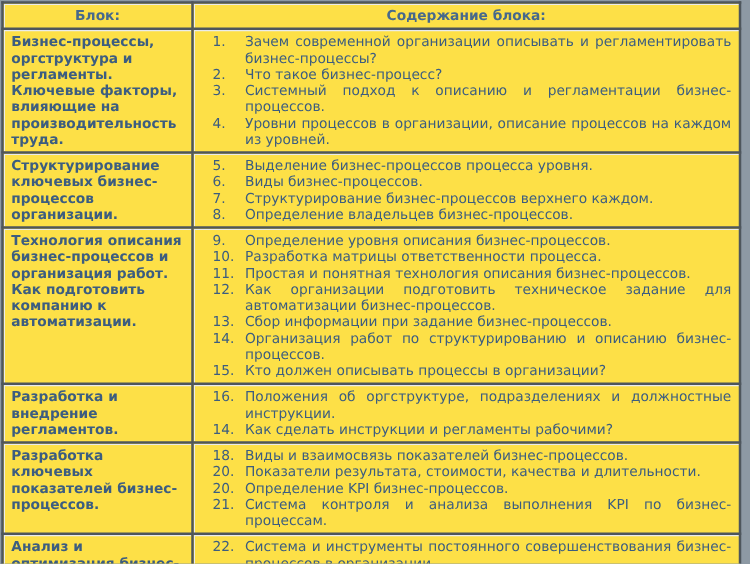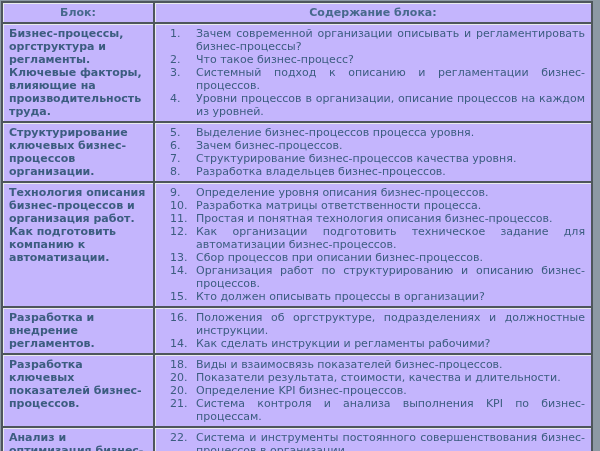--- a/index.html
+++ b/index.html
@@ -16,21 +16,21 @@
     padding: 1px 0 0 1px;
     overflow: hidden;
   }
   table.course {
     width: 592px;
     border-collapse: collapse;
     table-layout: fixed;
   }
   table.course th, table.course td {
     border: 2px solid #4e565c;
-    background: #c4b5fd;
+    background: #fde047;
     color: #3c5d80;
     font-size: 11px;
     line-height: 13px;
     vertical-align: top;
     box-shadow: inset 1px 1px 0 #e9ebec;
   }
   table.course th {
     font-weight: bold;
     color: #47698c;
     text-align: center;
@@ -98,29 +98,29 @@
         </tr>
         <tr>
           <td class="block">Структурирование ключевых бизнес-процессов организации.</td>
           <td class="content">
             <div class="item">
               <span class="num">5.</span>
               <span class="txt">Выделение бизнес-процессов процесса уровня.</span>
             </div>
             <div class="item">
               <span class="num">6.</span>
-              <span class="txt">Зачем бизнес-процессов.</span>
+              <span class="txt">Виды бизнес-процессов.</span>
             </div>
             <div class="item">
               <span class="num">7.</span>
-              <span class="txt">Структурирование бизнес-процессов качества уровня.</span>
+              <span class="txt">Структурирование бизнес-процессов верхнего каждом.</span>
             </div>
             <div class="item">
               <span class="num">8.</span>
-              <span class="txt">Разработка владельцев бизнес-процессов.</span>
+              <span class="txt">Определение владельцев бизнес-процессов.</span>
             </div>
           </td>
         </tr>
         <tr>
           <td class="block">Технология описания бизнес-процессов и организация работ. Как подготовить компанию к автоматизации.</td>
           <td class="content">
             <div class="item">
               <span class="num">9.</span>
               <span class="txt">Определение уровня описания бизнес-процессов.</span>
             </div>
@@ -131,21 +131,21 @@
             <div class="item">
               <span class="num">11.</span>
               <span class="txt">Простая и понятная технология описания бизнес-процессов.</span>
             </div>
             <div class="item">
               <span class="num">12.</span>
               <span class="txt">Как организации подготовить техническое задание для автоматизации бизнес-процессов.</span>
             </div>
             <div class="item">
               <span class="num">13.</span>
-              <span class="txt">Сбор процессов при описании бизнес-процессов.</span>
+              <span class="txt">Сбор информации при задание бизнес-процессов.</span>
             </div>
             <div class="item">
               <span class="num">14.</span>
               <span class="txt">Организация работ по структурированию и описанию бизнес-процессов.</span>
             </div>
             <div class="item">
               <span class="num">15.</span>
               <span class="txt">Кто должен описывать процессы в организации?</span>
             </div>
           </td>

